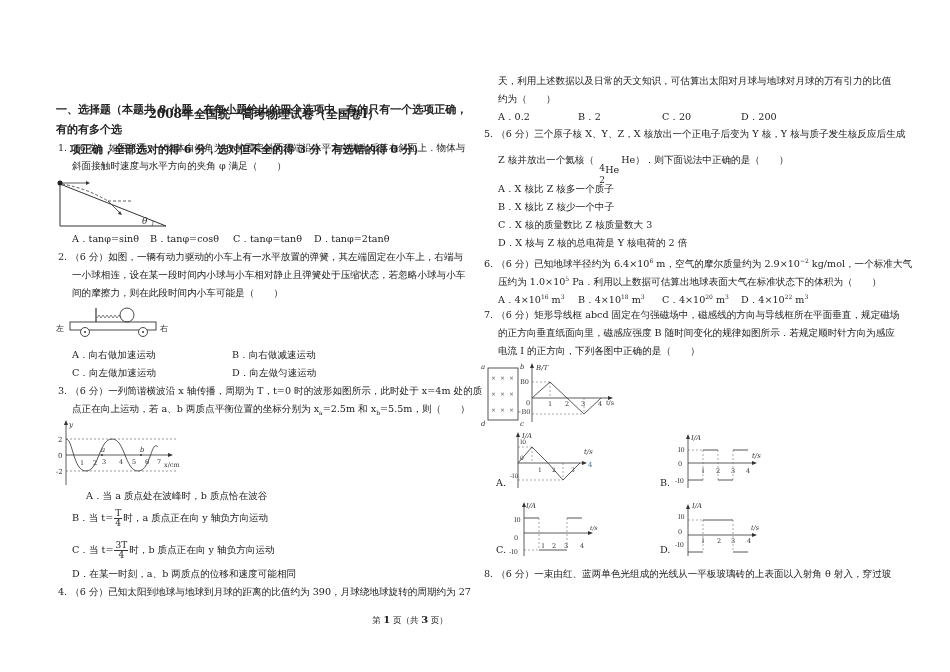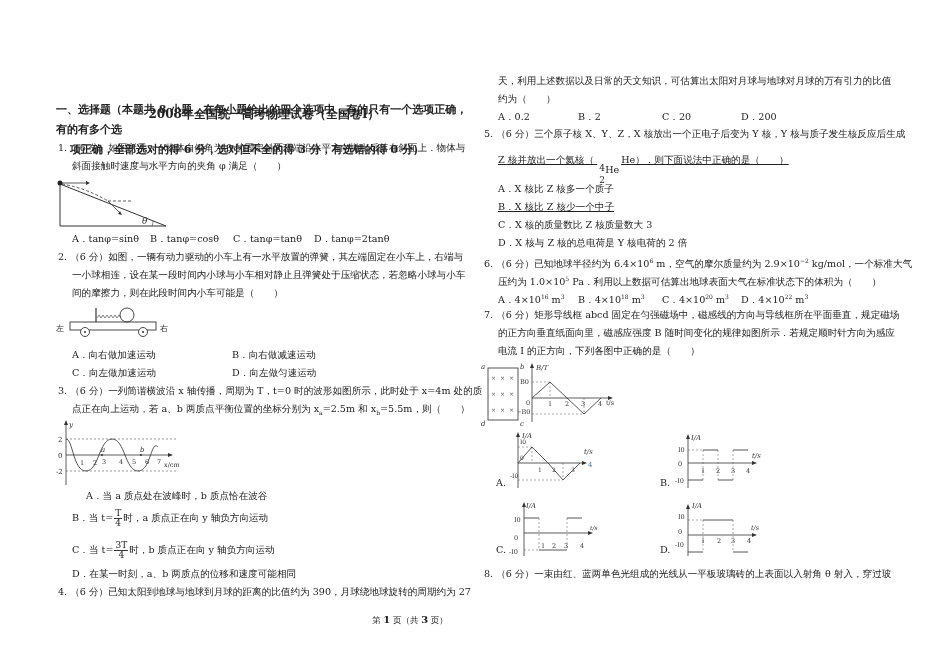--- a/index.html
+++ b/index.html
@@ -130,30 +130,30 @@
   <div class="line" style="left:498px;top:74px;">天，利用上述数据以及日常的天文知识，可估算出太阳对月球与地球对月球的万有引力的比值</div>
   <div class="line" style="left:498px;top:92px;">约为（　　）</div>
   <div class="opt" style="left:498px;top:110px;">A．0.2</div>
   <div class="opt" style="left:578px;top:110px;">B．2</div>
   <div class="opt" style="left:662px;top:110px;">C．20</div>
   <div class="opt" style="left:741px;top:110px;">D．200</div>
 
   <div class="line" style="left:484px;top:127px;">
     <span>5.</span>&nbsp;<span>（6 分）三个原子核 X、Y、Z，X 核放出一个正电子后变为 Y 核，Y 核与质子发生核反应后生成</span>
   </div>
-  <div class="line" style="left:498px;top:153px;text-decoration:underline;">
+  <div class="line" style="left:498px;top:153px;">
     <span>Z 核并放出一个氦核（</span>
     <span style="display:inline-block;position:relative;width:24px;">
       <span style="position:absolute;left:2px;top:-2px;font-size:9px;">4</span>
       <span style="position:absolute;left:2px;top:10px;font-size:9px;">2</span>
       <span style="position:absolute;left:8px;top:0;">He</span>
     </span><span>He）．则下面说法中正确的是（　　）</span>
   </div>
   <div class="opt" style="left:498px;top:182px;">A．X 核比 Z 核多一个质子</div>
-  <div class="opt" style="left:498px;top:200px;text-decoration:underline;">B．X 核比 Z 核少一个中子</div>
+  <div class="opt" style="left:498px;top:200px;">B．X 核比 Z 核少一个中子</div>
   <div class="opt" style="left:498px;top:218px;">C．X 核的质量数比 Z 核质量数大 3</div>
   <div class="opt" style="left:498px;top:236px;">D．X 核与 Z 核的总电荷是 Y 核电荷的 2 倍</div>
 
   <div class="line" style="left:484px;top:254px;">
     <span>6.</span>&nbsp;<span>（6 分）已知地球半径约为 6.4×10</span><sup>6</sup><span> m，空气的摩尔质量约为 2.9×10</span><sup>−2</sup><span> kg/mol，一个标准大气</span>
   </div>
   <div class="line" style="left:498px;top:272px;">
     <span>压约为 1.0×10</span><sup>5</sup><span> Pa．利用以上数据可估算出地球表面大气在标准状态下的体积为（　　）</span>
   </div>
   <div class="opt" style="left:498px;top:290px;">

